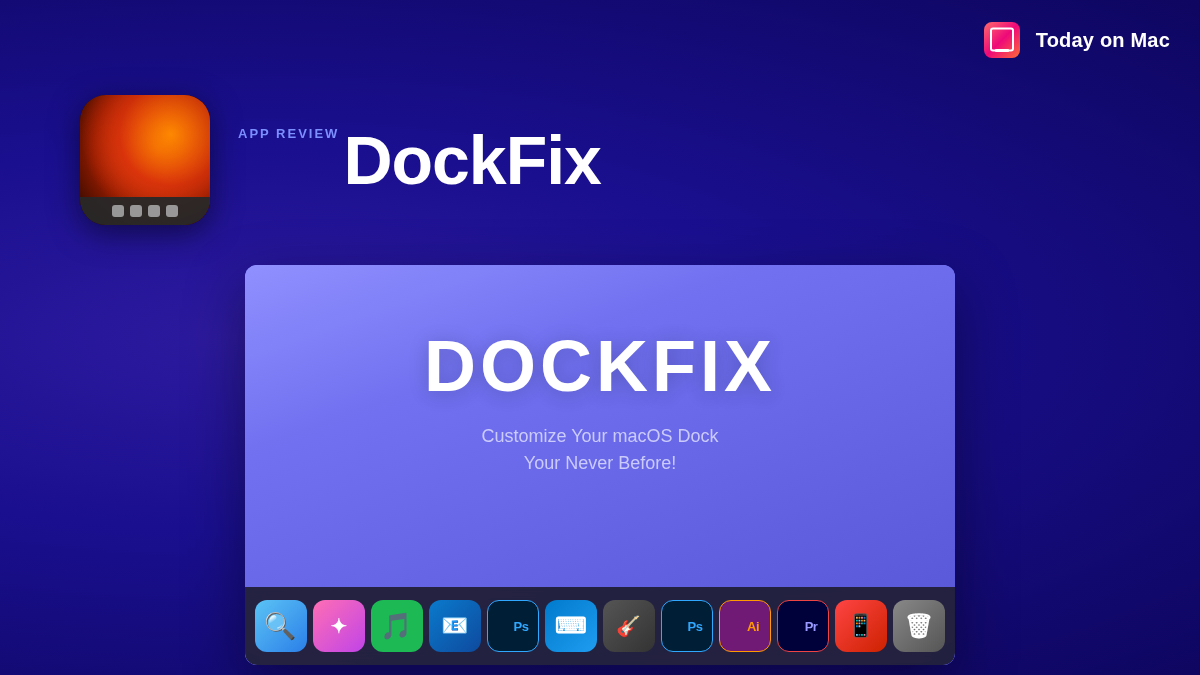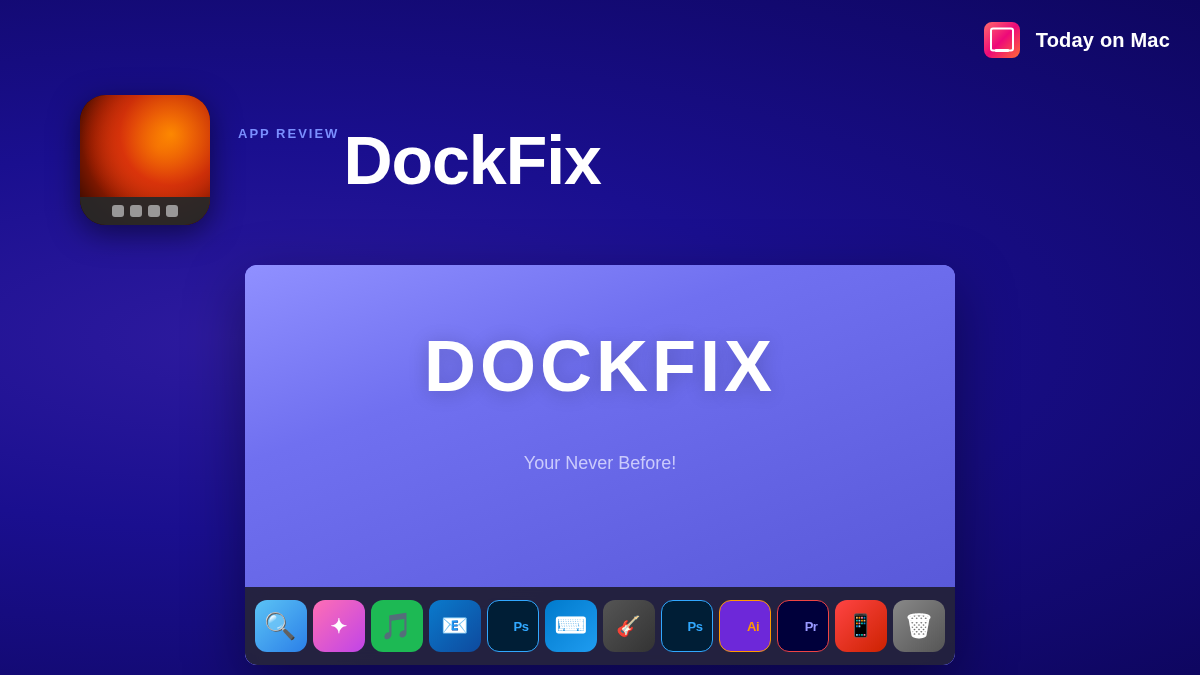--- a/index.html
+++ b/index.html
@@ -224,21 +224,21 @@
 
     
     .icon-finder { background: linear-gradient(135deg, #5bc3f5 0%, #2b7fe8 100%); }
     .icon-notchmeister { background: linear-gradient(135deg, #ff6eb4 0%, #c044e8 100%); }
     .icon-spotify { background: #1db954; }
     .icon-outlook { background: linear-gradient(135deg, #0a7acc 0%, #0e4a9e 100%); }
     .icon-ps-beta { background: linear-gradient(135deg, #001e36 0%, #001e36 100%); border: 1px solid #31a8ff; }
     .icon-vscode { background: linear-gradient(135deg, #007acc 0%, #1f9cf0 100%); }
     .icon-instruments { background: linear-gradient(135deg, #555 0%, #333 100%); }
     .icon-ps { background: #001e36; border: 1px solid #31a8ff; }
-    .icon-ai { background: #6d28d9; border: 1px solid #ff9a00; }
+    .icon-ai { background: #701a75; border: 1px solid #ff9a00; }
     .icon-pr { background: #00003b; border: 1px solid #ef4444; }
     .icon-bezel { background: linear-gradient(135deg, #ff4444 0%, #cc2200 100%); }
     .icon-trash { background: linear-gradient(135deg, #888 0%, #555 100%); }
 
     .dock-icon-text {
       font-size: 11px;
       font-weight: 800;
       letter-spacing: -0.5px;
       padding-left: 16px;
     }
@@ -270,21 +270,21 @@
   <div class="app-title-area">
     <span class="app-review-label">APP REVIEW</span>
     <span class="app-name">DockFix</span>
   </div>
 </div>
 
 <div class="preview-card">
   <div class="preview-inner">
     <div class="preview-title">DOCKFIX</div>
     <div class="preview-subtitle">
-      <br>
+      <span>Customize Your macOS Dock</span><br>
       <span>Your Never Before!</span>
     </div>
 
     <div class="preview-dock">
 
       <div class="dock-app-icon icon-finder">
         <span style="font-size:26px;">🔍</span>
       </div>
 
       <div class="dock-app-icon icon-notchmeister">

